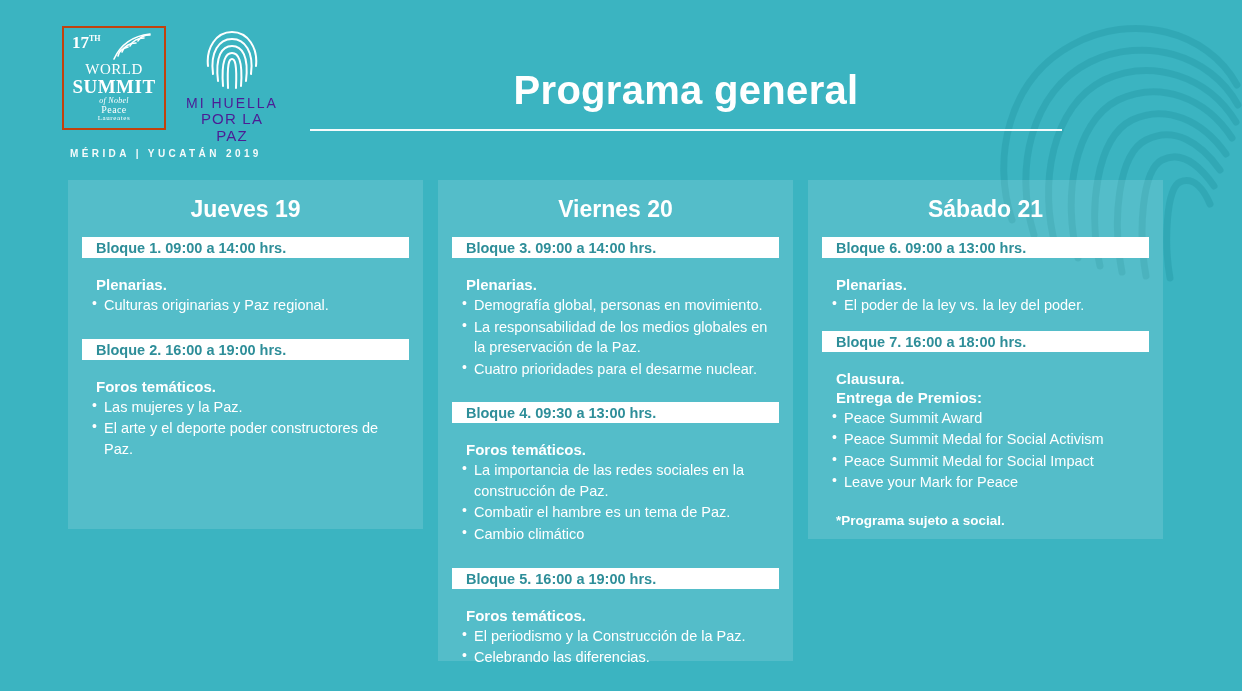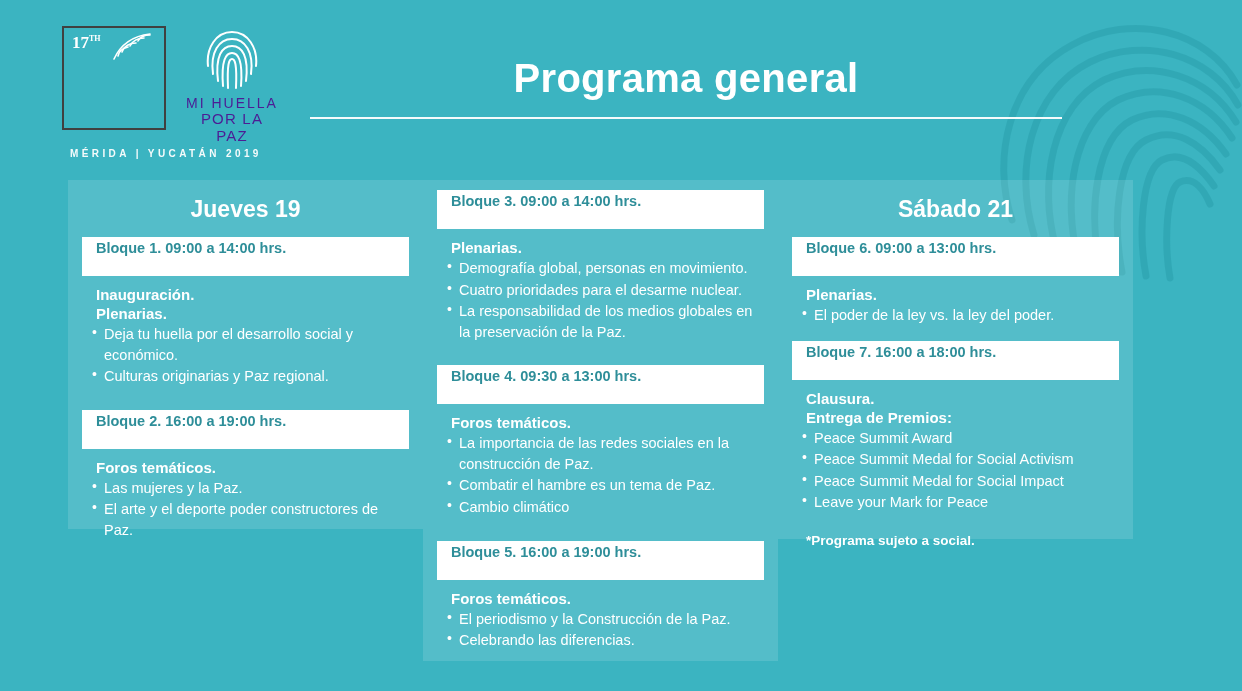--- a/index.html
+++ b/index.html
@@ -40,21 +40,21 @@
   .logo-zone {
     position: absolute;
     left: 62px;
     top: 26px;
     display: flex;
     align-items: flex-start;
   }
   .wsnl-logo {
     width: 104px;
     height: 104px;
-    border: 2px solid #404040;
+    border: 2px solid #c2410c;
     color: #ffffff;
     position: relative;
     text-align: center;
     box-sizing: border-box;
   }
   .wsnl-num {
     position: absolute;
     left: 8px;
     top: 6px;
     font-family: "Liberation Serif", serif;
@@ -114,21 +114,21 @@
     font-size: 10px;
     font-weight: bold;
     letter-spacing: 3.4px;
     opacity: 0.95;
   }
 
   .title-zone {
     position: absolute;
     left: 310px;
     right: 180px;
-    top: 56px;
+    top: 68px;
   }
   .main-title {
     color: #ffffff;
     font-size: 40px;
     font-weight: bold;
     text-align: center;
     letter-spacing: 0.3px;
     margin: 0 0 16px 0;
   }
   .title-rule {
@@ -138,20 +138,21 @@
     width: 100%;
   }
 
   
   .columns {
     position: absolute;
     left: 0;
     top: 180px;
     width: 1242px;
     display: flex;
+    gap: 15px;
     padding: 0 68px;
     box-sizing: border-box;
   }
   .col {
     background: rgba(255,255,255,0.13);
     width: 355px;
     padding: 10px 14px 20px;
     box-sizing: border-box;
   }
   .col-1 { height: 349px; }
@@ -163,22 +164,22 @@
     text-align: center;
     font-size: 23px;
     font-weight: bold;
     margin: 6px 0 14px;
   }
   .block-head {
     background: #ffffff;
     color: #2e8e99;
     font-size: 14.5px;
     font-weight: bold;
-    padding: 3px 6px 20px 14px;
-    margin-bottom: 10px;
+    padding: 3px 6px 2px 14px;
+    margin-bottom: 18px;
   }
   .block-sub {
     color: #ffffff;
     font-size: 15px;
     font-weight: bold;
     padding-left: 14px;
     margin-bottom: 2px;
   }
   ul.items {
     list-style: none;
@@ -237,20 +238,27 @@
         <div class="wsnl-num"><span>17</span><sup>TH</sup></div>
         <div class="wsnl-leaf">
           <svg viewBox="0 0 44 30" width="44" height="30" fill="none" stroke="#ffffff" stroke-width="1.6" stroke-linecap="round">
             <path d="M4 27 C10 14, 22 4, 40 2"></path>
             <path d="M12 20 C14 14, 20 11, 26 11"></path>
             <path d="M20 14 C22 9, 28 6, 34 6"></path>
             <path d="M8 24 C9 19, 13 16, 18 15"></path>
             <path d="M28 9 C30 5, 35 3, 40 3"></path>
           </svg>
         </div>
+        <div class="wsnl-lines">
+          <div class="l1">WORLD</div>
+          <div class="l2">SUMMIT</div>
+          <div class="l3">of Nobel</div>
+          <div class="l4">Peace</div>
+          <div class="l5">Laureates</div>
+        </div>
       </div>
 
       <div class="huella-logo">
         <div class="huella-print">
           <svg viewBox="0 0 56 66" width="56" height="66" fill="none" stroke="#ffffff" stroke-width="2" stroke-linecap="round">
             <path d="M4 40 C2 22, 12 6, 28 6 C44 6, 54 22, 52 40"></path>
             <path d="M9 48 C6 26, 15 13, 28 13 C41 13, 50 26, 47 48"></path>
             <path d="M14 55 C11 30, 18 20, 28 20 C38 20, 45 30, 42 55"></path>
             <path d="M19 60 C17 34, 22 27, 28 27 C34 27, 39 34, 37 60"></path>
             <path d="M24 62 C23 38, 25 33, 28 33 C31 33, 33 38, 32 62"></path>
@@ -269,49 +277,48 @@
     </div>
   </div>
 
   <div class="columns">
 
     <div class="col col-1">
       <div class="col-title">Jueves 19</div>
 
       <div>
         <div class="block-head">Bloque 1.  09:00 a 14:00 hrs.</div>
-        <div class="block-sub">Inauguración.</div>
         <div class="block-sub">Plenarias.</div>
         <ul class="items">
-          <li>Deja tu huella por el desarrollo social y económico.</li>
           <li>Culturas originarias y Paz regional.</li>
         </ul>
       </div>
 
       <div class="gap"></div>
 
       <div>
         <div class="block-head">Bloque 2. 16:00 a 19:00 hrs.</div>
         <div class="block-sub">Foros temáticos.</div>
         <ul class="items">
           <li>Las mujeres y la Paz.</li>
           <li>El arte y el deporte poder constructores de Paz.</li>
         </ul>
       </div>
     </div>
 
     <div class="col col-2">
+      <div class="col-title">Viernes 20</div>
 
       <div>
         <div class="block-head">Bloque 3.  09:00 a 14:00 hrs.</div>
         <div class="block-sub">Plenarias.</div>
         <ul class="items">
           <li>Demografía global, personas en movimiento.</li>
+          <li>La responsabilidad de los medios globales en la preservación de la Paz.</li>
           <li>Cuatro prioridades para el desarme nuclear.</li>
-          <li>La responsabilidad de los medios globales en la preservación de la Paz.</li>
         </ul>
       </div>
 
       <div class="gap"></div>
 
       <div>
         <div class="block-head">Bloque 4. 09:30 a 13:00 hrs.</div>
         <div class="block-sub">Foros temáticos.</div>
         <ul class="items">
           <li>La importancia de las redes sociales en la construcción de Paz.</li>

